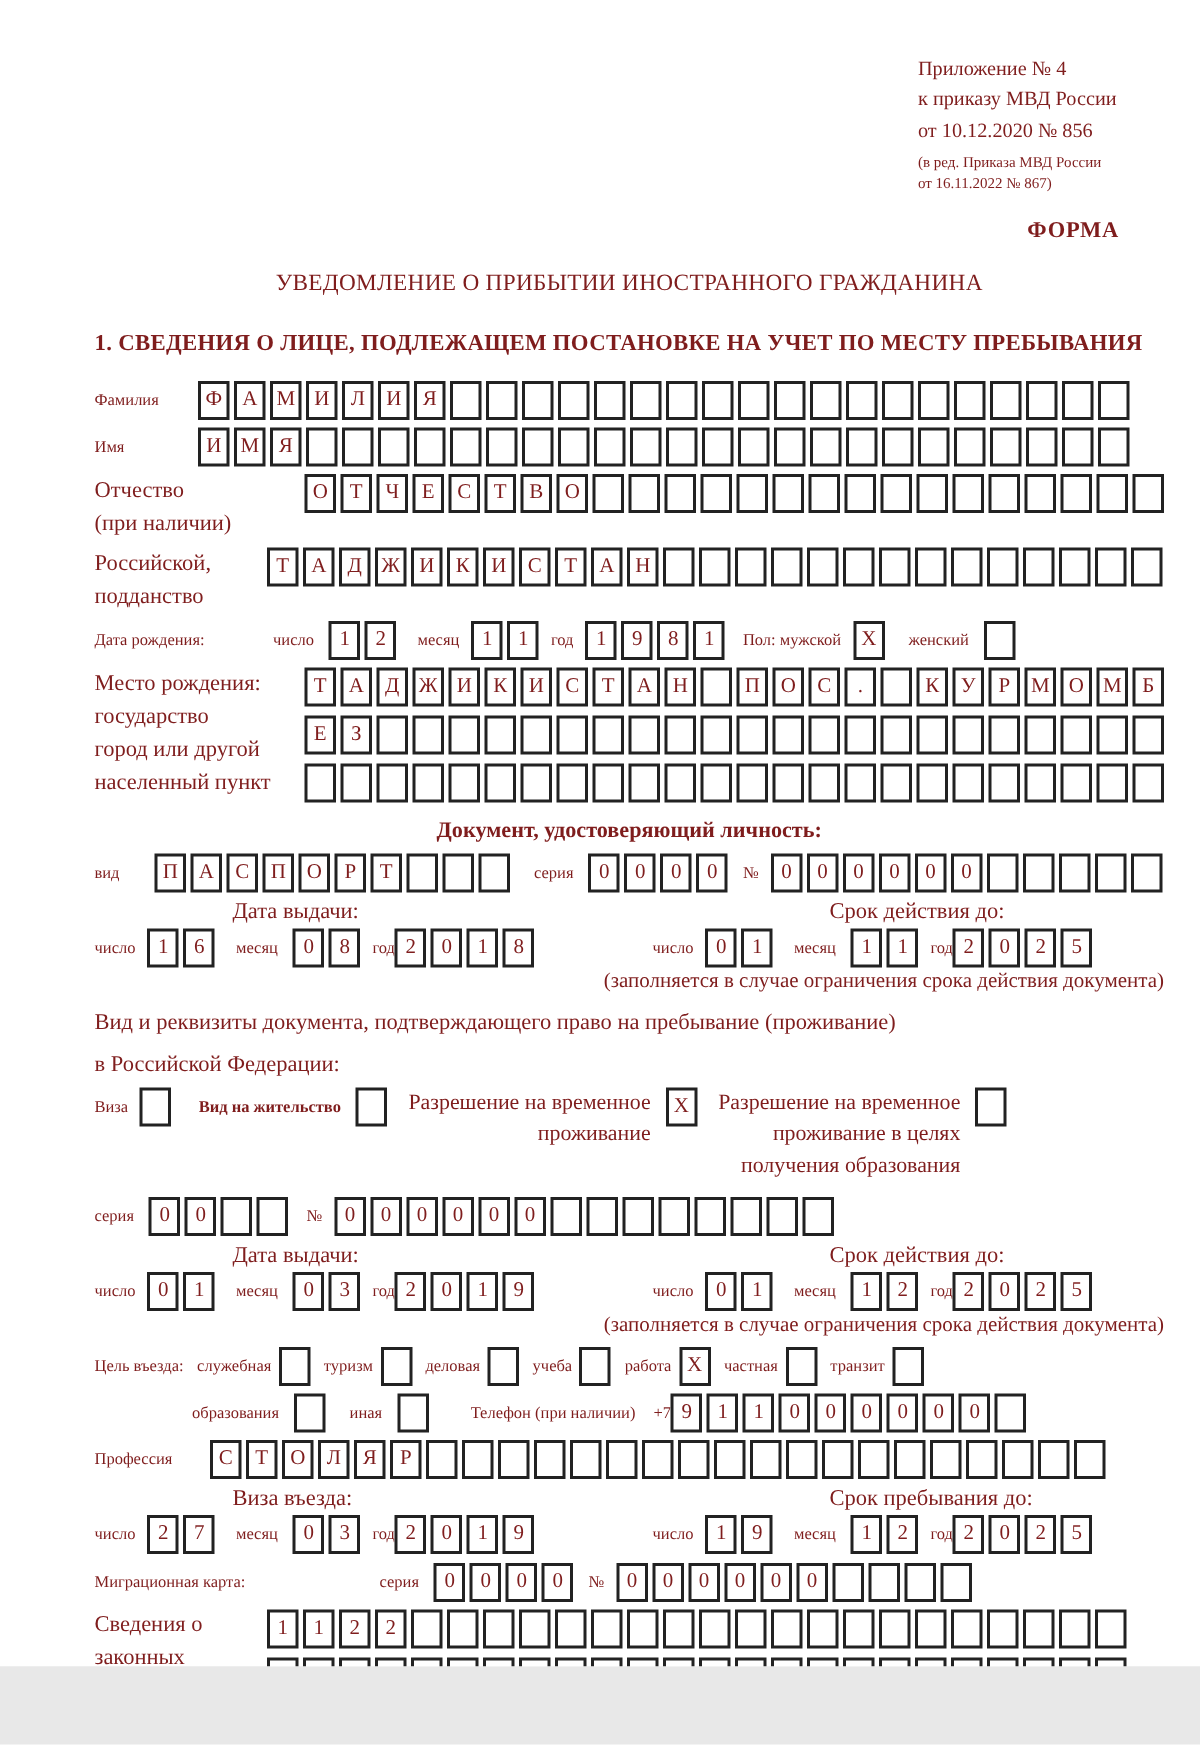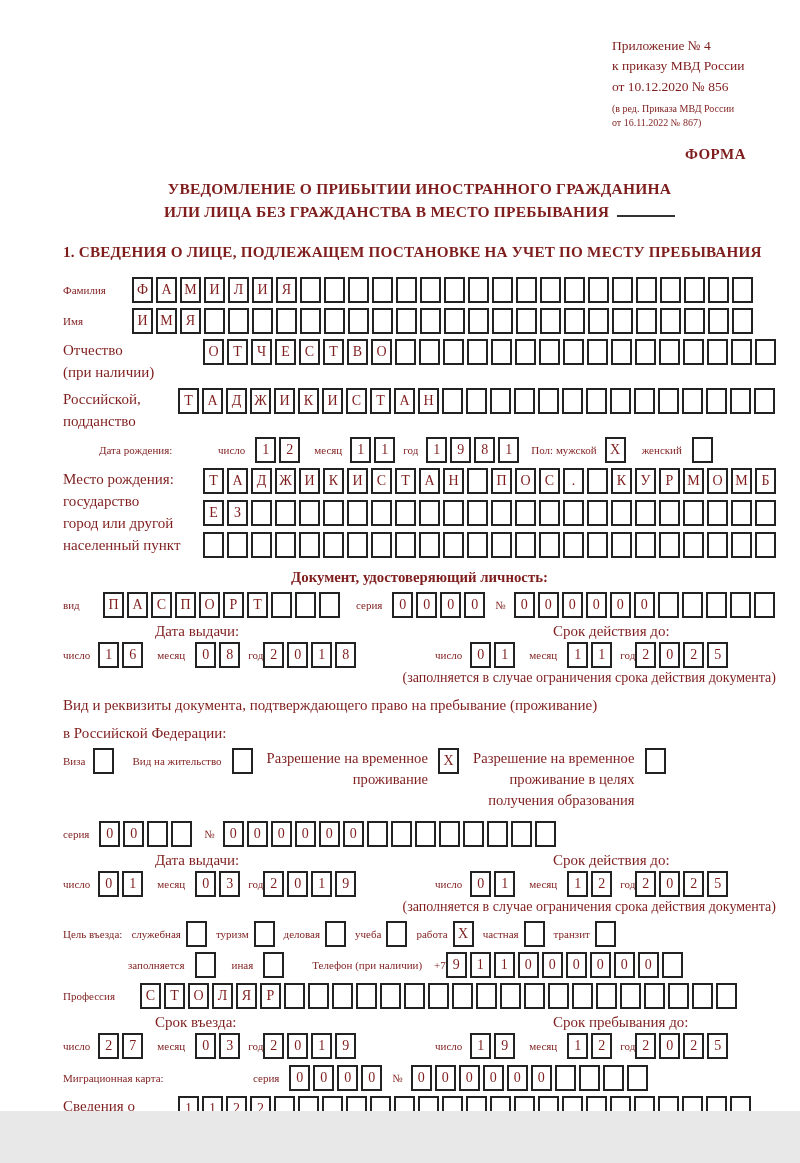--- a/index.html
+++ b/index.html
@@ -6,36 +6,36 @@
   .page {
     width:800px; height:1111px; box-sizing:border-box;
     margin:0 auto; background:#ffffff; color:#7f1d1d;
     font-family:"Liberation Serif", serif;
     padding:36px 24px 14px 63px;
     overflow:hidden; position:relative;
   }
   .appendix { margin-left:549px; font-size:13.5px; line-height:1.5; }
   .appendix-note { margin-top:5px; font-size:10px; line-height:1.45; }
   .forma { text-align:right; padding-right:30px; font-weight:bold; font-size:15px; margin-top:15px; letter-spacing:.5px; }
-  .title { text-align:center; font-weight:bold; font-size:15.5px; margin-top:14px; line-height:1.5; letter-spacing:.2px; }
+  .title { text-align:center; font-weight:normal; font-size:15.5px; margin-top:14px; line-height:1.5; letter-spacing:.2px; }
   .t-underline { display:inline-block; width:58px; border-bottom:2px solid #333; margin-left:8px; }
   .sec1 { font-weight:bold; font-size:15.2px; margin-top:20px; margin-bottom:16px; letter-spacing:.2px; }
 
   .frow { display:flex; align-items:flex-start; margin-bottom:5px; }
   .lbl { font-size:11px; line-height:26px; white-space:nowrap; }
   .sublines { font-size:15px; line-height:22px; }
   .cells { display:flex; gap:3px; flex:0 0 auto; }
   .cell {
     flex:0 0 21px; width:21px; height:26px; box-sizing:border-box;
     border:2px solid #222; background:#fff; text-align:center;
     font-size:14px; line-height:22px; overflow:hidden;
   }
   .w69 { width:69px; } .w40 { width:40px; } .w77 { width:77px; }
-  .w107 { width:107px;margin-left:36px; } .w115 { width:115px; } .w140 { width:140px; } .w142 { width:142px; } .w190 { width:190px; } .ml8 { margin-left:8px; } .ml10 { margin-left:10px; }
-  .ml12 { margin-left:12px; } .ml14 { margin-left:14px; } .ml16 { margin-left:16px; } .ml18 { margin-left:18px; }
+  .w107 { width:107px; } .w115 { width:115px; } .w140 { width:140px; } .w142 { width:142px; } .w190 { width:190px; } .ml8 { margin-left:8px; } .ml10 { margin-left:10px; }
+  .ml12 { margin-left:12px; } .ml14 { margin-left:14px; } .ml16 { margin-left:16px; } .ml18 { margin-left:18px;font-weight:bold; }
   .mr8 { margin-right:8px; } .mr10 { margin-right:10px; }
 
   .doc-hdr { text-align:center; font-weight:bold; font-size:14.8px; margin:2px 0 6px; }
   .dates { display:flex; margin-bottom:2px; }
   .dcol-l { width:372px; }
   .dcol-r { flex:1; }
   .dhdr { font-size:15px; padding-left:92px; margin-bottom:2px; }
   .dhdr-r { padding-left:118px; }
   .dg { display:flex; align-items:flex-start; }
   .note-r { text-align:right; font-size:14px; margin:2px 0 6px; }
@@ -60,23 +60,20 @@
     <div class="appendix-note">
       <div>(в ред. Приказа МВД России</div>
       <div>от 16.11.2022 № 867)</div>
     </div>
   </div>
 
   <div class="forma">ФОРМА</div>
 
   <div class="title">
     <div>УВЕДОМЛЕНИЕ О ПРИБЫТИИ ИНОСТРАННОГО ГРАЖДАНИНА</div>
-    <div>
-      <span>ИЛИ ЛИЦА БЕЗ ГРАЖДАНСТВА В МЕСТО ПРЕБЫВАНИЯ</span><span class="t-underline"></span>
-    </div>
   </div>
 
   <div class="sec1">1. СВЕДЕНИЯ О ЛИЦЕ, ПОДЛЕЖАЩЕМ ПОСТАНОВКЕ НА УЧЕТ ПО МЕСТУ ПРЕБЫВАНИЯ</div>
 
   <div class="frow">
     <span class="lbl w69">Фамилия</span>
     <span class="cells">
         <span class="cell">Ф</span>
         <span class="cell">А</span>
         <span class="cell">М</span>
@@ -553,21 +550,21 @@
     </span>
     <span class="popt">
       <span class="lbl">транзит</span>
       <span class="cells">
           <span class="cell">&nbsp;</span>
         </span>
     </span>
   </div>
 
   <div class="frow" style="padding-left:65px;">
-    <span class="lbl">заполняется</span>
+    <span class="lbl">образования</span>
     <span class="cells ml10">
         <span class="cell">&nbsp;</span>
       </span>
     <span class="lbl ml16">иная</span>
     <span class="cells ml10">
         <span class="cell">&nbsp;</span>
       </span>
     <span class="lbl" style="margin-left:28px;text-align:center;">Телефон (при наличии)</span>
     <span class="lbl ml12 mr6">+7</span>
     <span class="cells">
@@ -610,21 +607,21 @@
         <span class="cell">&nbsp;</span>
         <span class="cell">&nbsp;</span>
         <span class="cell">&nbsp;</span>
         <span class="cell">&nbsp;</span>
         <span class="cell">&nbsp;</span>
       </span>
   </div>
 
   <div class="dates">
     <div class="dcol-l">
-      <div class="dhdr">Срок въезда:</div>
+      <div class="dhdr">Виза въезда:</div>
       <div class="dg">
         <span class="lbl mr8">число</span>
         <span class="cells">
             <span class="cell">2</span>
             <span class="cell">7</span>
           </span>
         <span class="lbl ml14 mr10">месяц</span>
         <span class="cells">
             <span class="cell">0</span>
             <span class="cell">3</span>

